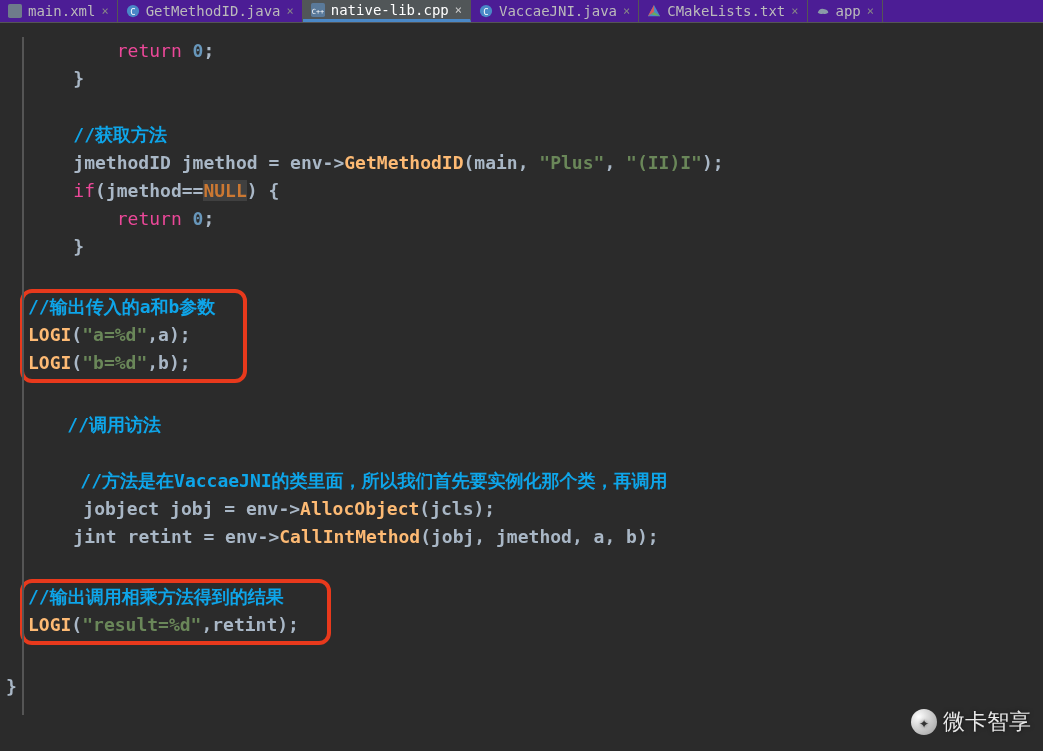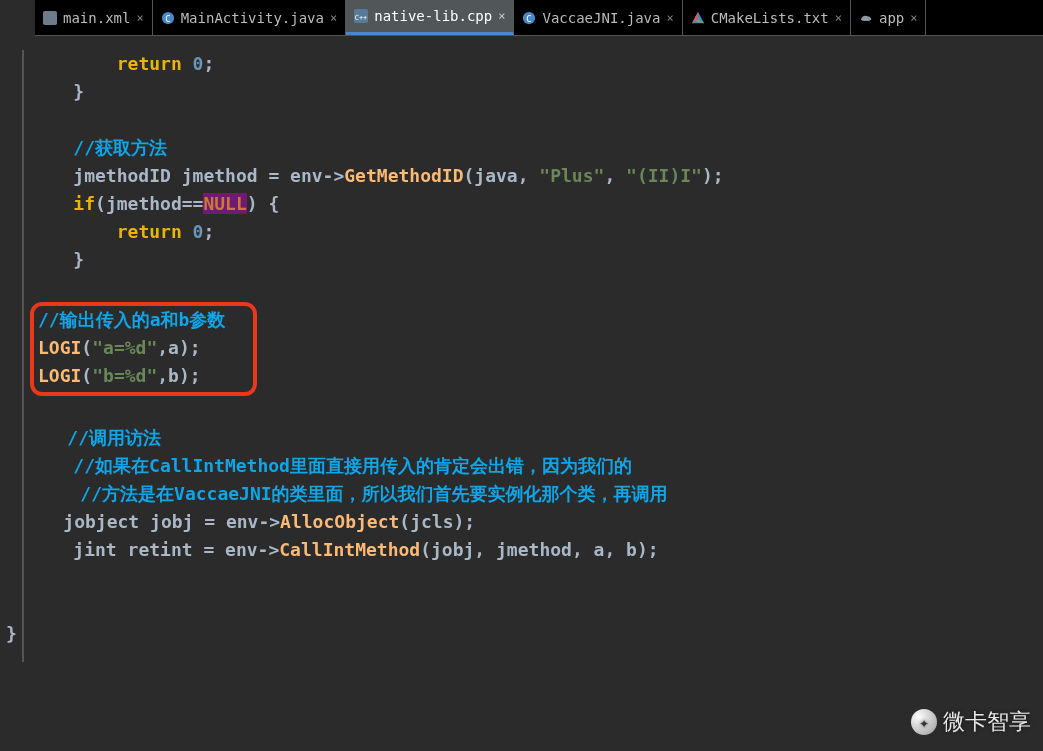--- a/index.html
+++ b/index.html
@@ -8,25 +8,24 @@
   font-family:'Consolas','Microsoft YaHei',monospace;
   font-size:18px;
   color:#a9b7c6;
   width:1043px;
   height:751px;
   overflow:hidden;
   position:relative;
 }
 .tabs {
   display:flex;
-  background:#000000;
-  height:36px;
+  background:#4c1d95;
+  height:23px;
   border-bottom:1px solid #555;
   align-items:stretch;
-  margin-left:35px;
 }
 .tab {
   display:flex;
   align-items:center;
   padding:0 8px;
   border-right:1px solid #555;
   color:#bbb;
   font-size:14px;
   gap:6px;
   white-space:nowrap;
@@ -47,28 +46,28 @@
 }
 .line { white-space:pre; font-family:'Consolas','Microsoft YaHei',monospace; font-weight:600; }
 .gutter {
   position:absolute;
   left:22px;
   top:14px;
   bottom:0;
   width:2px;
   background:#555;
 }
-.kw { color:#eab308; font-weight:700; }
+.kw { color:#ec4899; font-weight:400; }
 .num { color:#6897bb; }
 .str { color:#6a8759; }
 .cmt { color:#0ea5e9; }
 .fn { color:#fdba74; }
-.null { background:#701a75; color:#cc7832;margin-top:45px; }
+.null { background:#404040; color:#cc7832;margin-top:45px; }
 .var-u { text-decoration-style:wavy; text-decoration-color:#808080; }
-.boxed { display:inline-block; border:4px solid #e8391c; border-radius:12px; padding:0 28px 2px 4px; margin-left:30px; }
+.boxed { display:inline-block; border:4px solid #e8391c; border-radius:12px; padding:0 28px 2px 4px; margin-left:20px; }
 .watermark {
   position:absolute;
   right:12px;
   bottom:14px;
   color:#e8e8e8;
   display:flex;
   align-items:center;
   gap:6px;
   font-size:22px;
   text-shadow:0 0 4px rgba(0,0,0,.6);
@@ -89,21 +88,21 @@
         <rect width="16" height="16" fill="#6e7b8b" rx="2"></rect>
       </svg>
     <span>main.xml</span>
     <span class="close">×</span>
   </div>
   <div class="tab">
     <svg class="ico" viewBox="0 0 16 16">
         <circle cx="8" cy="8" r="7" fill="#4a88c7"></circle>
         <text x="8" y="12" font-size="10" text-anchor="middle" fill="#fff">C</text>
       </svg>
-    <span>MainActivity.java</span>
+    <span>GetMethodID.java</span>
     <span class="close">×</span>
   </div>
   <div class="tab active">
     <svg class="ico" viewBox="0 0 16 16">
         <rect width="16" height="16" fill="#5a7a9a" rx="2"></rect>
         <text x="8" y="12" font-size="8" text-anchor="middle" fill="#fff">C++</text>
       </svg>
     <span>native-lib.cpp</span>
     <span class="close">×</span>
   </div>
@@ -133,40 +132,44 @@
   </div>
 </div>
 
 <div class="editor">
   <div class="gutter"></div>
 
   <div class="line" style="padding-left:30px"><span>        </span><span class="kw">return </span><span class="num">0</span><span>;</span></div>
   <div class="line" style="padding-left:30px"><span>    }</span></div>
   <div class="line" style="padding-left:30px"><span></span>&nbsp;</div>
   <div class="line" style="padding-left:30px"><span>    </span><span class="cmt">//获取方法</span></div>
-  <div class="line" style="padding-left:30px"><span>    jmethodID </span><span class="var-u">jmethod</span><span> = env-&gt;</span><span class="fn">GetMethodID</span><span>(java, </span><span class="str">"Plus"</span><span>, </span><span class="str">"(II)I"</span><span>);</span></div>
+  <div class="line" style="padding-left:30px"><span>    jmethodID </span><span class="var-u">jmethod</span><span> = env-&gt;</span><span class="fn">GetMethodID</span><span>(main, </span><span class="str">"Plus"</span><span>, </span><span class="str">"(II)I"</span><span>);</span></div>
   <div class="line" style="padding-left:30px"><span>    </span><span class="kw">if</span><span>(jmethod==</span><span class="null">NULL</span><span>) {</span></div>
   <div class="line" style="padding-left:30px"><span>        </span><span class="kw">return </span><span class="num">0</span><span>;</span></div>
   <div class="line" style="padding-left:30px"><span>    }</span></div>
   <div class="line" style="padding-left:30px"><span></span>&nbsp;</div>
 
   <div class="boxed">
     <div class="line"><span class="cmt">//输出传入的a和b参数</span></div>
     <div class="line"><span class="fn">LOGI</span><span>(</span><span class="str">"a=%d"</span><span>,a);</span></div>
     <div class="line"><span class="fn">LOGI</span><span>(</span><span class="str">"b=%d"</span><span>,b);</span></div>
   </div>
 
   <div class="line" style="padding-left:30px"><span></span>&nbsp;</div>
   <div class="line" style="padding-left:24px"><span>    </span><span class="cmt">//调用访法</span></div>
-  <div class="line" style="padding-left:30px"><span>    </span><span class="cmt"><span>//如果在</span><span class="var-u">CallIntMethod</span><span>里面直接用传入的肯定会出错，因为我们的</span></span></div>
+  <div class="line" style="padding-left:30px"><span>    </span></div>
   <div class="line" style="padding-left:37px"><span>    </span><span class="cmt"><span>//方法是在</span><span class="var-u">VaccaeJNI</span><span>的类里面，所以我们首先要实例化那个类，再调用</span></span></div>
-  <div class="line" style="padding-left:20px"><span>    jobject </span><span class="var-u">jobj</span><span> = env-&gt;</span><span class="fn">AllocObject</span><span>(jcls);</span></div>
+  <div class="line" style="padding-left:40px"><span>    jobject </span><span class="var-u">jobj</span><span> = env-&gt;</span><span class="fn">AllocObject</span><span>(jcls);</span></div>
   <div class="line" style="padding-left:30px"><span>    jint </span><span class="var-u">retint</span><span> = env-&gt;</span><span class="fn">CallIntMethod</span><span>(jobj, jmethod, a, b);</span></div>
   <div class="line" style="padding-left:30px"><span></span>&nbsp;</div>
 
+  <div class="boxed">
+    <div class="line"><span class="cmt">//输出调用相乘方法得到的结果</span></div>
+    <div class="line"><span class="fn">LOGI</span><span>(</span><span class="str">"result=%d"</span><span>,retint);</span></div>
+  </div>
 
   <div class="line" style="padding-left:30px"><span></span>&nbsp;</div>
   <div class="line" style="padding-left:6px"><span>}</span></div>
 </div>
 
 <div class="watermark">
   <span class="wm-ico">✦</span>
   <span>微卡智享</span>
 </div>
 

